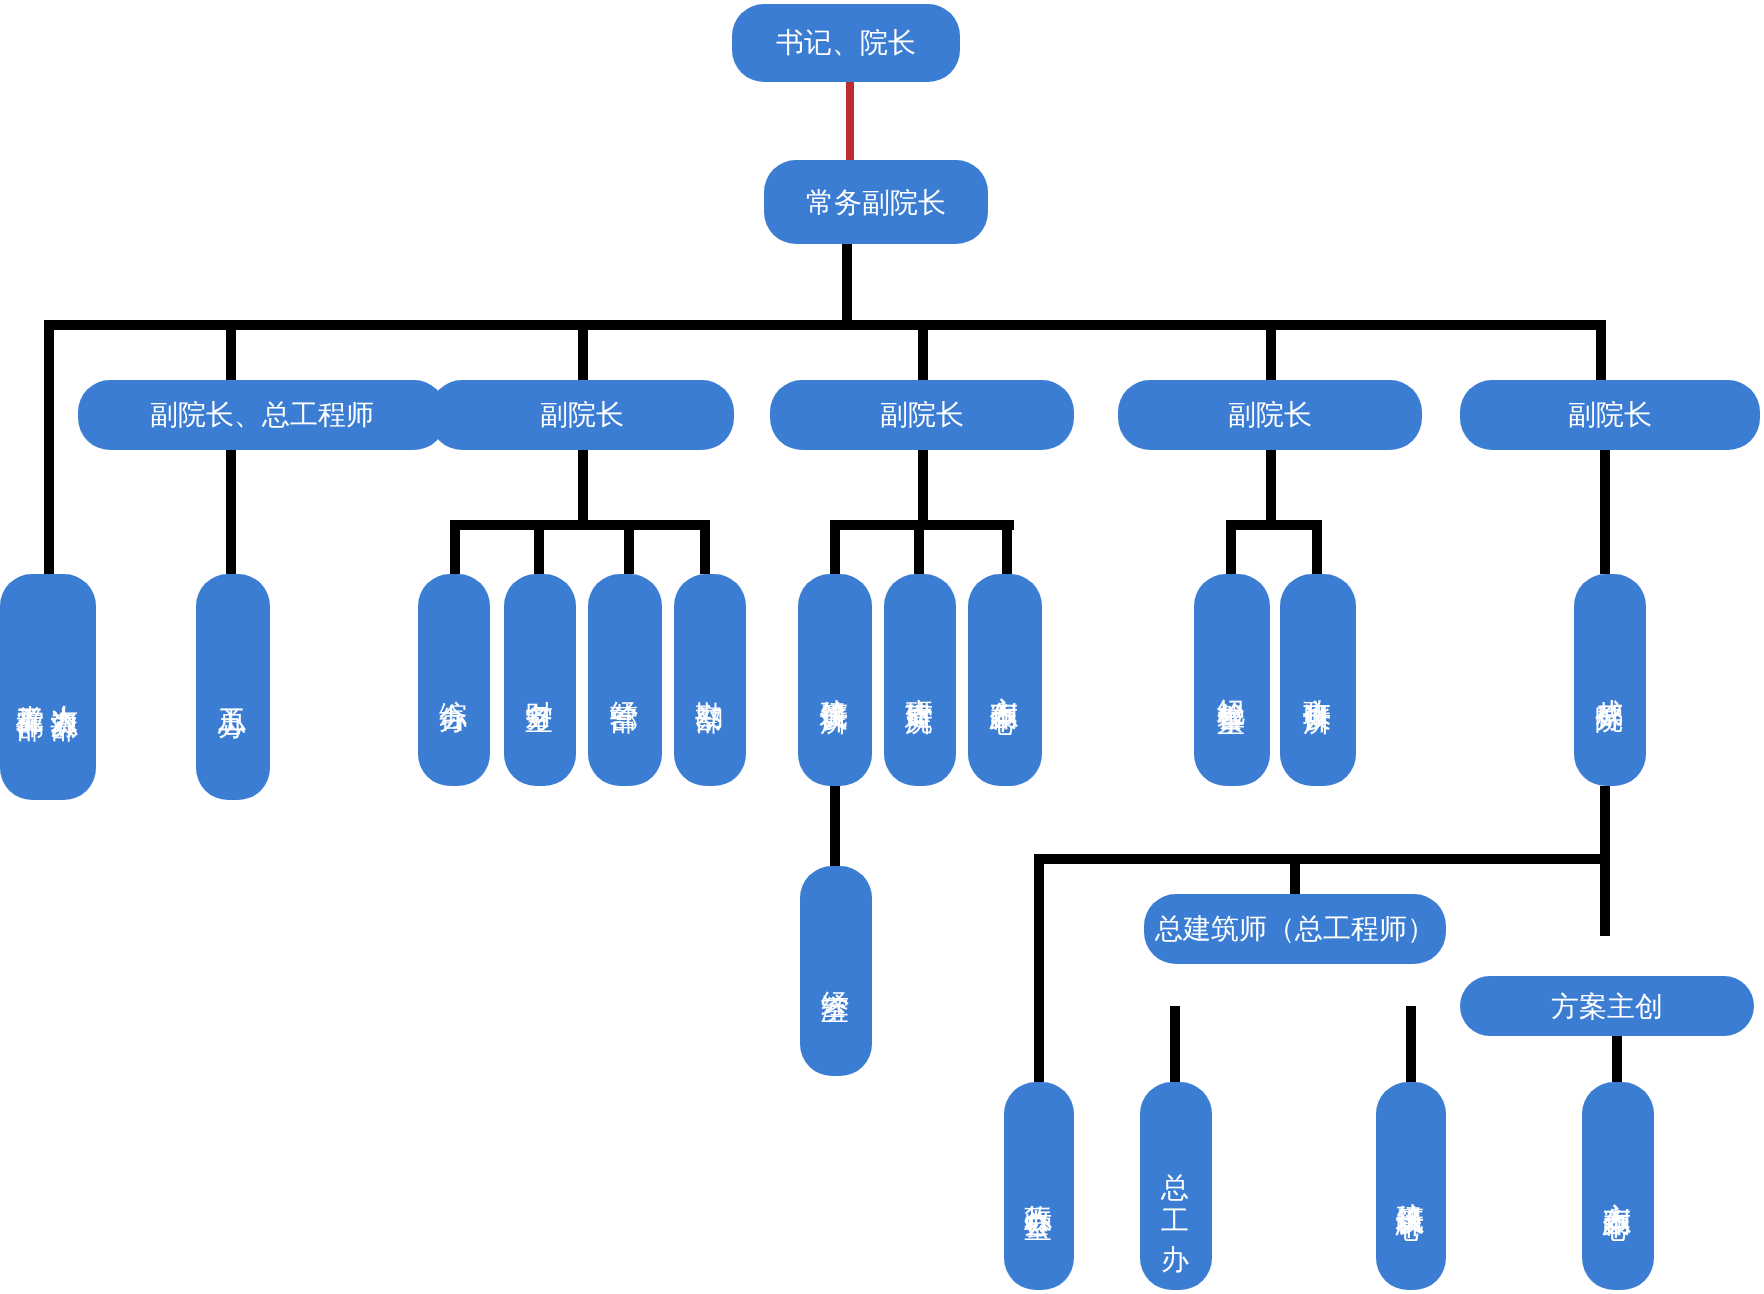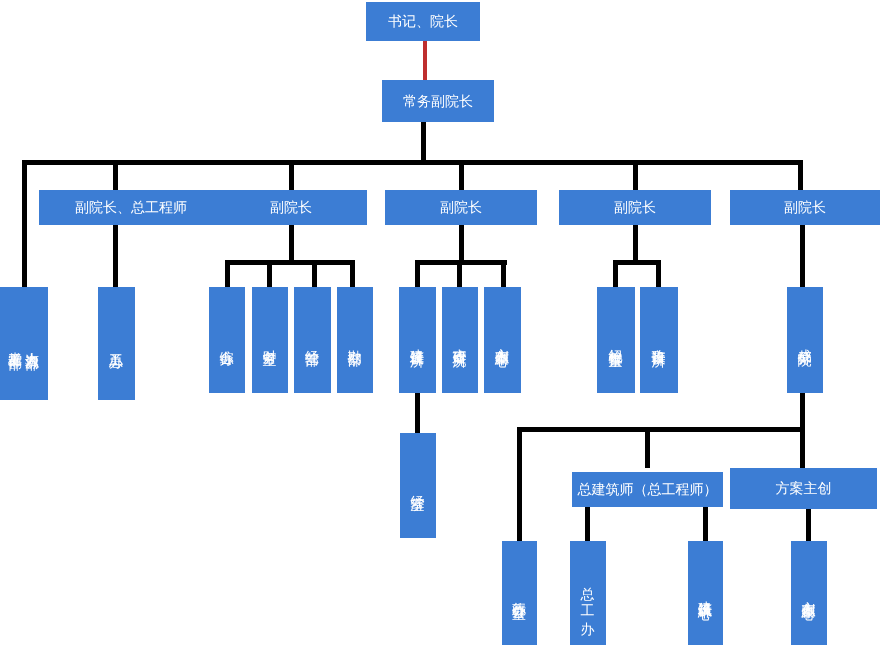--- a/index.html
+++ b/index.html
@@ -23,20 +23,21 @@
     background: var(--node-fill);
     color: var(--node-text);
     display: flex;
     align-items: center;
     justify-content: center;
     font-size: 14px;
     line-height: 1.15;
     text-align: center;
     box-sizing: border-box;
     white-space: nowrap;
+    border-radius: 16px;
   }
   .node.v {
     writing-mode: vertical-rl;
     text-orientation: upright;
     letter-spacing: 1px;
     white-space: normal;
   }
   .node.combo { gap: 1px; }
   .node.combo span {
     writing-mode: vertical-rl;
@@ -115,21 +116,21 @@
   <div class="node v" style="left:294px;top:287px;width:37px;height:106px">经营部</div>
   <div class="node v" style="left:337px;top:287px;width:36px;height:106px">勘察部</div>
   <div class="node v" style="left:399px;top:287px;width:37px;height:106px">建筑设计所</div>
   <div class="node v" style="left:442px;top:287px;width:36px;height:106px">古建研究所</div>
   <div class="node v" style="left:484px;top:287px;width:37px;height:106px">方案创作中心</div>
   <div class="node v" style="left:597px;top:287px;width:38px;height:106px">纪检督察室</div>
   <div class="node v" style="left:640px;top:287px;width:38px;height:106px">市政设计所</div>
   <div class="node v" style="left:787px;top:287px;width:36px;height:106px">成都分院</div>
 
   <div class="node v" style="left:400px;top:433px;width:36px;height:105px">经济室</div>
-  <div class="node" style="left:572px;top:472px;width:151px;height:35px">总建筑师（总工程师）</div>
-  <div class="node" style="left:730px;top:468px;width:147px;height:41px">方案主创</div>
+  <div class="node" style="left:572px;top:447px;width:151px;height:35px">总建筑师（总工程师）</div>
+  <div class="node" style="left:730px;top:488px;width:147px;height:30px">方案主创</div>
 
   <div class="node v" style="left:502px;top:541px;width:35px;height:104px">行政办公室</div>
   <div class="node v" style="left:570px;top:541px;width:36px;height:104px">总 工 办</div>
   <div class="node v" style="left:688px;top:541px;width:35px;height:104px">建筑设计中心</div>
   <div class="node v" style="left:791px;top:541px;width:36px;height:104px">方案创作中心</div>
 
 </div>
 
 </body></html>

